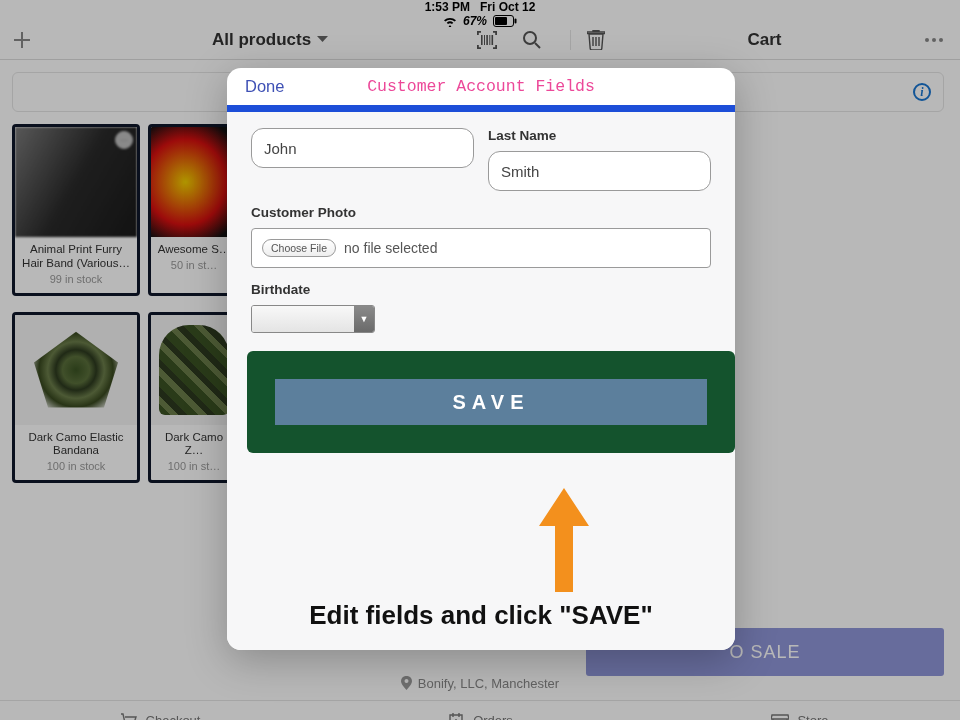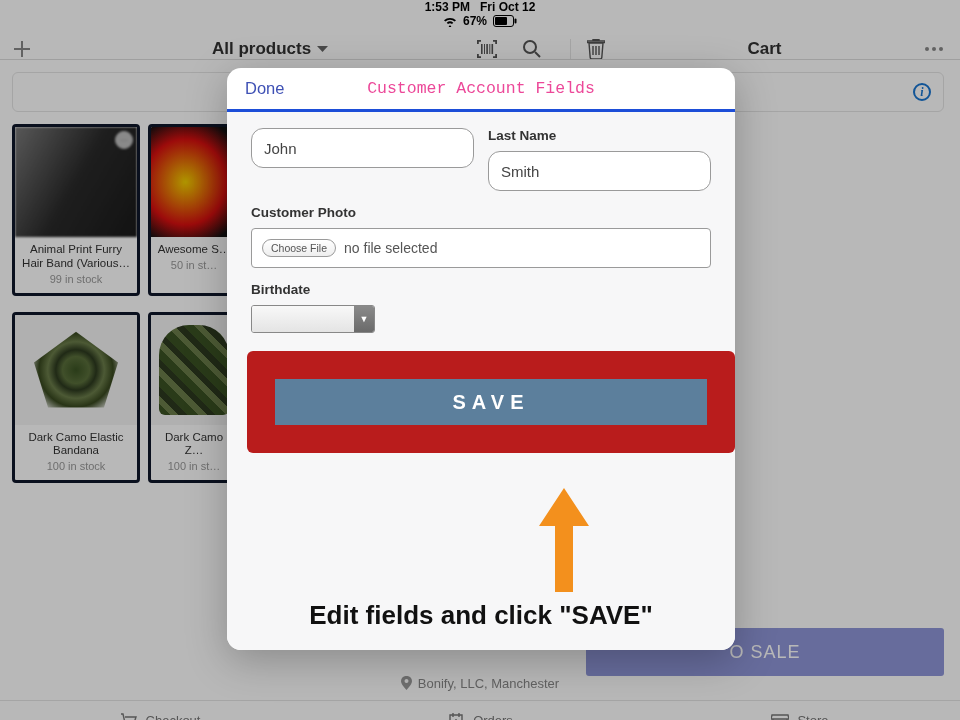--- a/index.html
+++ b/index.html
@@ -1,24 +1,24 @@
 <!DOCTYPE html>
 <html><head>
   <meta charset="utf-8">
   <style>
     * { box-sizing: border-box; margin: 0; padding: 0; font-family: -apple-system, BlinkMacSystemFont, "Helvetica Neue", Arial, sans-serif; }
     body { width: 960px; height: 720px; overflow: hidden; position: relative; background: #fff; }
 
     
     .status-bar { height: 20px; display: flex; align-items: center; justify-content: space-between; padding: 0 10px; font-size: 12px; font-weight: 600; flex-direction: column; }
     .status-left { display: flex; gap: 10px; }
-    .status-right { display: flex; align-items: center; gap: 6px; }
-
-    
-    .topbar { height: 40px; border-bottom: 1px solid #ddd; display: flex; align-items: flex-end; }
+    .status-right { display: flex; align-items: center; gap: 6px; font-style: italic; }
+
+    
+    .topbar { height: 40px; border-bottom: 1px solid #ddd; display: flex; align-items: center; }
     .topbar-left { width: 570px; display: flex; align-items: center; padding: 0 12px; }
     .topbar-right { flex: 1; display: flex; align-items: center; padding: 0 16px; border-left: 1px solid #e5e5e5; }
     .plus-icon { color: #888; }
     .all-products { margin-left: 180px; font-size: 17px; font-weight: 600; color: #333; display: flex; align-items: center; gap: 6px; }
     .topbar-actions-left { margin-left: auto; display: flex; gap: 24px; align-items: center; padding-right: 16px; color: #555; }
     .cart-title { flex: 1; text-align: center; font-size: 17px; font-weight: 600; color: #333; }
     .more-icon { color: #888; }
 
     
     .main { display: flex; height: 616px; }
@@ -41,35 +41,35 @@
     
     .footer-address { height: 24px; display: flex; justify-content: center; gap: 6px; font-size: 13px; color: #888; }
     .bottom-nav { height: 40px; border-top: 1px solid #e5e5e5; display: flex; }
     .nav-item { flex: 1; display: flex; align-items: center; justify-content: center; gap: 8px; font-size: 13px; color: #777; }
 
     
     .dim { position: absolute; inset: 0; background: rgba(0,0,0,0.28); }
 
     
     .modal { position: absolute; left: 227px; top: 68px; width: 508px; height: 582px; background: #fff; border-radius: 14px; overflow: hidden; box-shadow: 0 10px 40px rgba(0,0,0,0.25); display: flex; flex-direction: column; }
-    .modal-header { height: 44px; border-bottom: 3px solid #1d4ed8; display: flex; align-items: center; position: relative; flex-shrink: 0; }
+    .modal-header { height: 44px; border-bottom: 7px solid #1d4ed8; display: flex; align-items: center; position: relative; flex-shrink: 0; }
     .modal-done { position: absolute; left: 18px; color: #3F51B5; font-size: 16.5px; }
     .modal-title { width: 100%; text-align: center; font-size: 16.5px; color: #ec4899; font-family: Liberation Mono, monospace; }
     .modal-body { padding: 16px 24px 0; background: #f7f7f8; flex: 1; }
     .field-row { display: flex; gap: 14px; margin-bottom: 14px; }
     .field { flex: 1; }
     .field-label { font-size: 13.5px; font-weight: 600; color: #333; margin-bottom: 8px; display: block; }
     .text-input { width: 100%; height: 40px; border: 1px solid #9a9a9a; border-radius: 12px; background: #fff; padding: 0 12px; font-size: 15px; color: #444; }
     .file-input { width: 100%; height: 40px; border: 1px solid #9a9a9a; border-radius: 4px; background: #fff; padding: 0 10px; font-size: 14px; color: #555; display: flex; align-items: center; gap: 8px; }
     .choose-btn { font-size: 10.5px; padding: 2px 8px; border: 1px solid #9a9a9a; border-radius: 9px; background: linear-gradient(#fff,#eee); }
     .date-select { width: 124px; height: 28px; display: flex; border: 1px solid #888; border-radius: 3px; overflow: hidden; }
     .date-select .val { flex: 1; background: linear-gradient(#f8f8f8,#e4e4e4); }
     .date-select .arrow { width: 20px; background: linear-gradient(#8a8a8a,#6a6a6a); display: flex; align-items: center; justify-content: center; color: #fff; font-size: 9px; }
 
-    .save-section { background: #b91c1c; margin: 18px -24px 0 -4px; padding: 28px; border-radius: 6px; }
+    .save-section { background: #14532d; margin: 18px -24px 0 -4px; padding: 28px; border-radius: 6px; }
     .save-btn { width: 100%; height: 46px; background: #5c7f9c; color: #fff; font-size: 20px; font-weight: 600; letter-spacing: 6px; display: flex; align-items: center; justify-content: center; border: none; }
 
     .arrow-ann { position: absolute; left: 312px; top: 420px; }
     .instruction { position: absolute; left: 0; right: 0; top: 532px; text-align: center; font-size: 26px; font-weight: 700; color: #111; }
 
     
     .img-animal { background: linear-gradient(120deg, #7a7a7a 0%, #2a2a2a 50%, #1a1a1a 100%); filter: blur(1px); }
     .img-shoe { background: radial-gradient(ellipse at 40% 50%, #f4d000 0%, #d91010 55%, #111 85%); }
     .img-camo1 { background: radial-gradient(circle at 50% 50%, #3b5323 0%, #5a6f3b 20%, #2d3a1f 30%, #6b7d4a 42%, #38481f 55%, #ffffff 75%); clip-path: polygon(50% 8%, 92% 42%, 78% 92%, 22% 92%, 8% 42%); }
     .img-camo2-inner { width: 70px; height: 90px; background: repeating-linear-gradient(45deg, #3b5323 0 8px, #6b7d4a 8px 14px, #2d3a1f 14px 20px); border-radius: 30px 30px 6px 6px; position: relative; }

